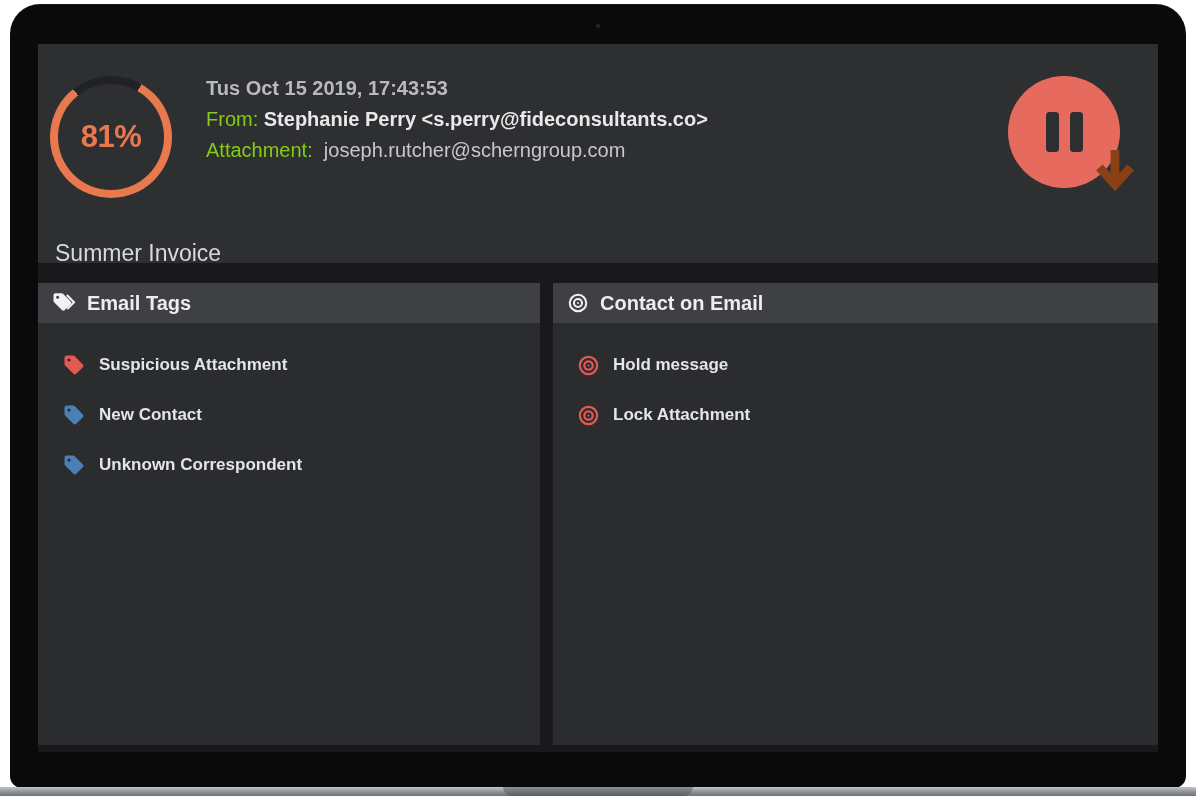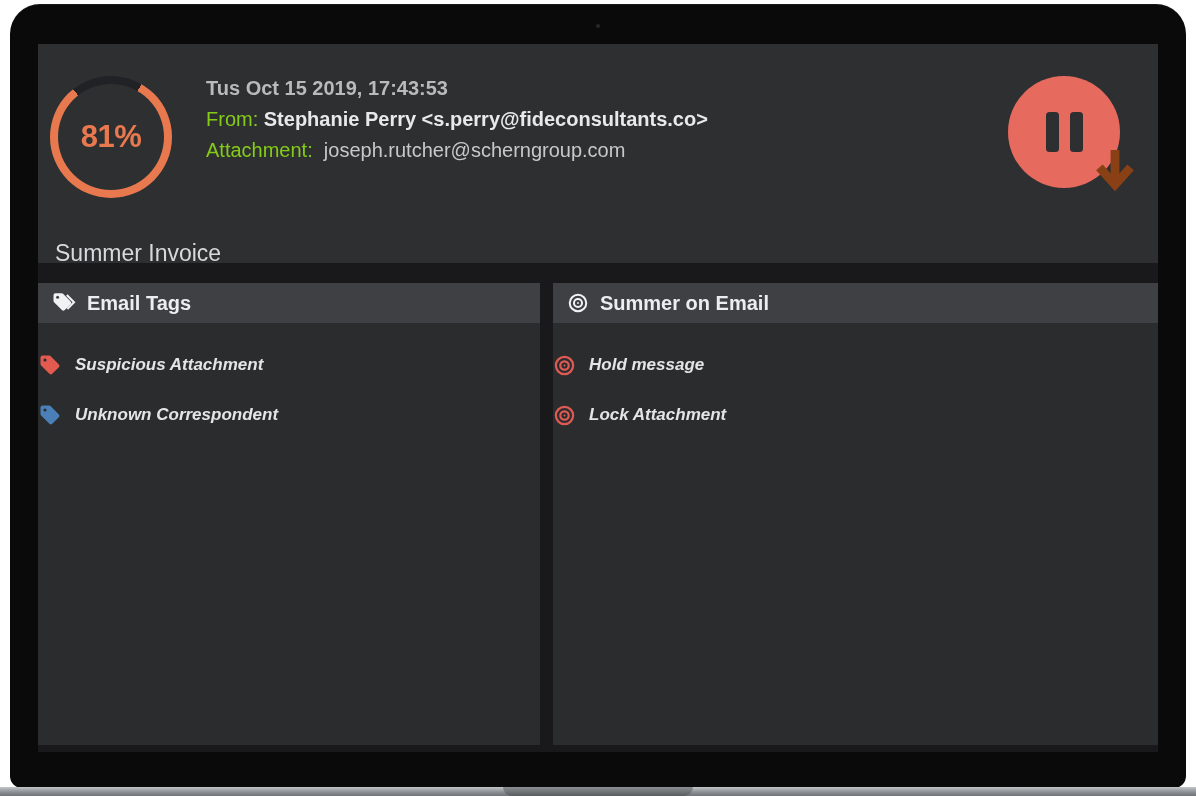--- a/index.html
+++ b/index.html
@@ -37,22 +37,22 @@
   .pause-bar{width:13px;height:40px;background:#2e2f31;border-radius:3.5px;}
   .dl-arrow{position:absolute;left:1053px;top:100px;width:48px;height:50px;z-index:2;cursor:pointer;}
 
   
   .panel{position:absolute;top:239px;height:462px;background:#2b2c2e;}
   .panel-left{left:0;width:502px;}
   .panel-right{left:515px;width:605px;}
   .panel-header{height:40px;background:#3e4043;display:flex;align-items:center;gap:11px;
     padding:0 14px;font-size:20px;font-weight:bold;color:#ededef;}
   .panel-body{padding-top:17px;}
-  .row{height:50px;display:flex;align-items:center;gap:13px;
-    font-size:17px;font-weight:bold;color:#e4e5e7;cursor:pointer;font-style:italic;}
+  .row{height:50px;display:flex;align-items:center;gap:13px;padding-left:24px;
+    font-size:17px;font-weight:bold;color:#e4e5e7;cursor:pointer;}
   .icon{display:inline-flex;align-items:center;justify-content:center;flex:0 0 auto;}
 
   
   .base-bar{position:absolute;left:0;top:787px;width:1196px;height:9px;
     background:linear-gradient(#c3c6c9,#8d9094 55%,#6f7276);}
   .notch{position:absolute;left:503px;top:0;width:190px;height:9px;border-radius:0 0 9px 9px;
     background:linear-gradient(#8b8e92,#5a5d60);}
 </style>
 </head>
 <body>
@@ -108,35 +108,44 @@
             </span>
             <span>Suspicious Attachment</span>
           </div>
           <div class="row">
             <span class="icon">
               <svg width="24" height="24" viewBox="0 0 24 24">
                 <path d="M2.5 4.5 A2 2 0 0 1 4.5 2.5 h6.6 c.55 0 1.06.21 1.44.59 l8.3 8.3 a2 2 0 0 1 0 2.83 l-6.6 6.6 a2 2 0 0 1 -2.83 0 l-8.3-8.3 A2 2 0 0 1 2.5 11.1 z" fill="#4a80b7"></path>
                 <circle cx="7" cy="7" r="1.6" fill="#2b2c2e"></circle>
               </svg>
             </span>
+            <span>New Contact</span>
+          </div>
+          <div class="row">
+            <span class="icon">
+              <svg width="24" height="24" viewBox="0 0 24 24">
+                <path d="M2.5 4.5 A2 2 0 0 1 4.5 2.5 h6.6 c.55 0 1.06.21 1.44.59 l8.3 8.3 a2 2 0 0 1 0 2.83 l-6.6 6.6 a2 2 0 0 1 -2.83 0 l-8.3-8.3 A2 2 0 0 1 2.5 11.1 z" fill="#4a80b7"></path>
+                <circle cx="7" cy="7" r="1.6" fill="#2b2c2e"></circle>
+              </svg>
+            </span>
             <span>Unknown Correspondent</span>
           </div>
         </div>
       </div>
 
       <div class="panel panel-right">
         <div class="panel-header">
           <span class="icon">
             <svg width="22" height="22" viewBox="0 0 24 24" fill="none">
               <circle cx="12" cy="12" r="9" stroke="#f2f2f4" stroke-width="2.2"></circle>
               <circle cx="12" cy="12" r="4.4" stroke="#f2f2f4" stroke-width="2.2"></circle>
               <circle cx="12" cy="12" r="1" fill="#f2f2f4"></circle>
             </svg>
           </span>
-          <span>Summer on Email</span>
+          <span>Contact on Email</span>
         </div>
         <div class="panel-body">
           <div class="row">
             <span class="icon">
               <svg width="23" height="23" viewBox="0 0 24 24" fill="none">
                 <circle cx="12" cy="12" r="9" stroke="var(--action_red)" stroke-width="2.3"></circle>
                 <circle cx="12" cy="12" r="4.4" stroke="var(--action_red)" stroke-width="2.3"></circle>
                 <circle cx="12" cy="12" r="1.1" fill="var(--action_red)"></circle>
               </svg>
             </span>

